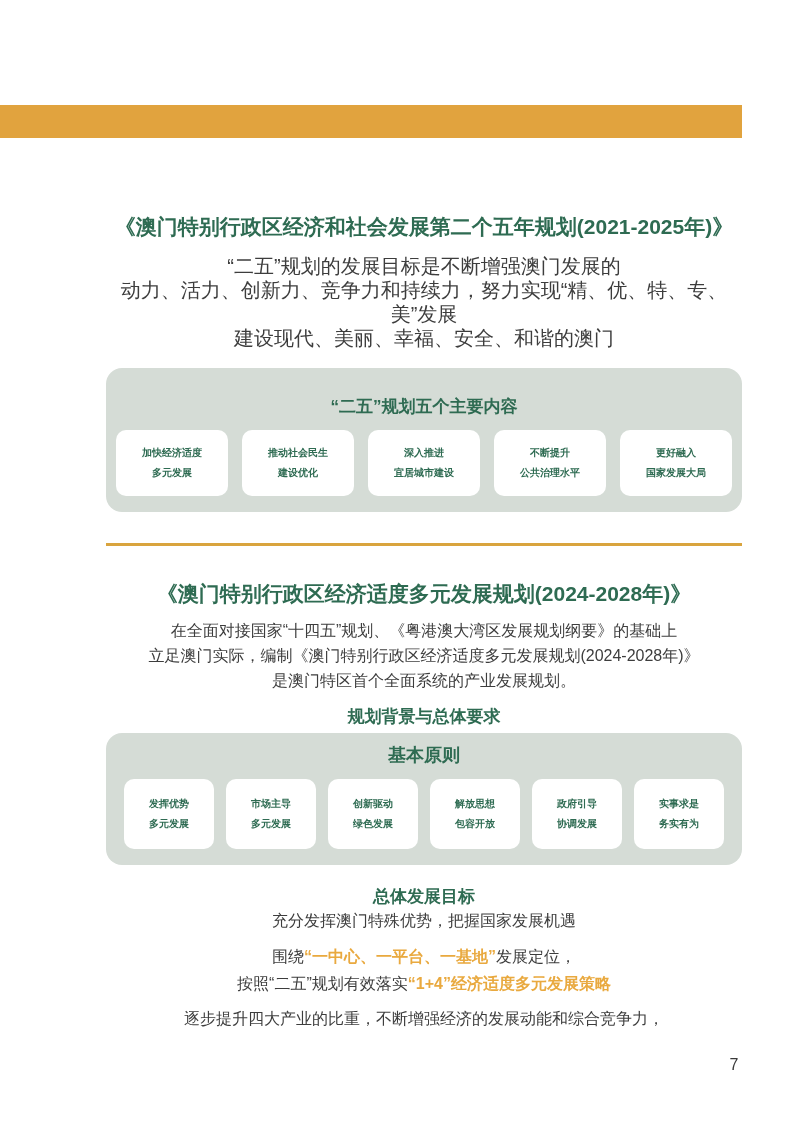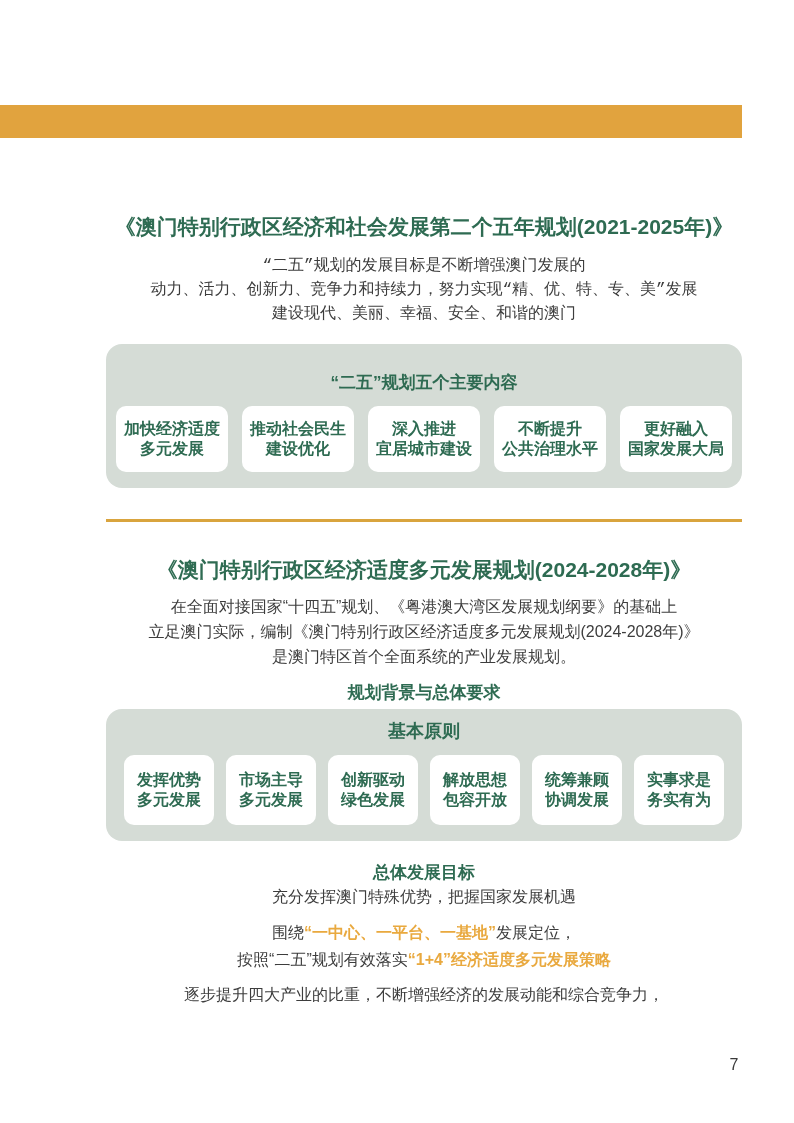--- a/index.html
+++ b/index.html
@@ -28,23 +28,22 @@
     margin: 196px 0 0;
     font-size: 21px;
     line-height: 30px;
     font-weight: 700;
     color: #2e6b52;
     white-space: nowrap;
   }
   .title.second { margin-top: 33px; }
   .intro {
     margin: 12px 0 0;
-    font-size: 16px;
-    line-height: 24px;
-    font-family: Liberation Mono, monospace;
+    font-size: 20px;
+    line-height: 24px;
   }
   .intro2 {
     margin: 9px 0 0;
     font-size: 16px;
     line-height: 25px;
   }
   .panel {
     margin-top: 18px;
     background: #d5dcd6;
     border-radius: 16px;
@@ -71,21 +70,21 @@
     gap: 14px;
   }
   .panel.second .card-row { gap: 12px; }
   .card {
     background: #ffffff;
     border-radius: 10px;
     width: 112px; height: 66px;
     display: flex;
     flex-direction: column;
     justify-content: center;
-    font-size: 16px;
+    font-size: 10px;
     line-height: 20px;
     font-weight: 700;
     color: #2e6b52;
   }
   .panel.second .card { width: 90px; height: 70px; }
   .divider {
     margin-top: 31px;
     height: 3px;
     background: #d9a43e;
   }
@@ -194,21 +193,21 @@
         </div>
         <div class="card">
           <div>创新驱动</div>
           <div>绿色发展</div>
         </div>
         <div class="card">
           <div>解放思想</div>
           <div>包容开放</div>
         </div>
         <div class="card">
-          <div>统筹兼顾</div>
+          <div>政府引导</div>
           <div>协调发展</div>
         </div>
         <div class="card">
           <div>实事求是</div>
           <div>务实有为</div>
         </div>
       </div>
     </div>
 
     <div class="goal-heading">总体发展目标</div>

